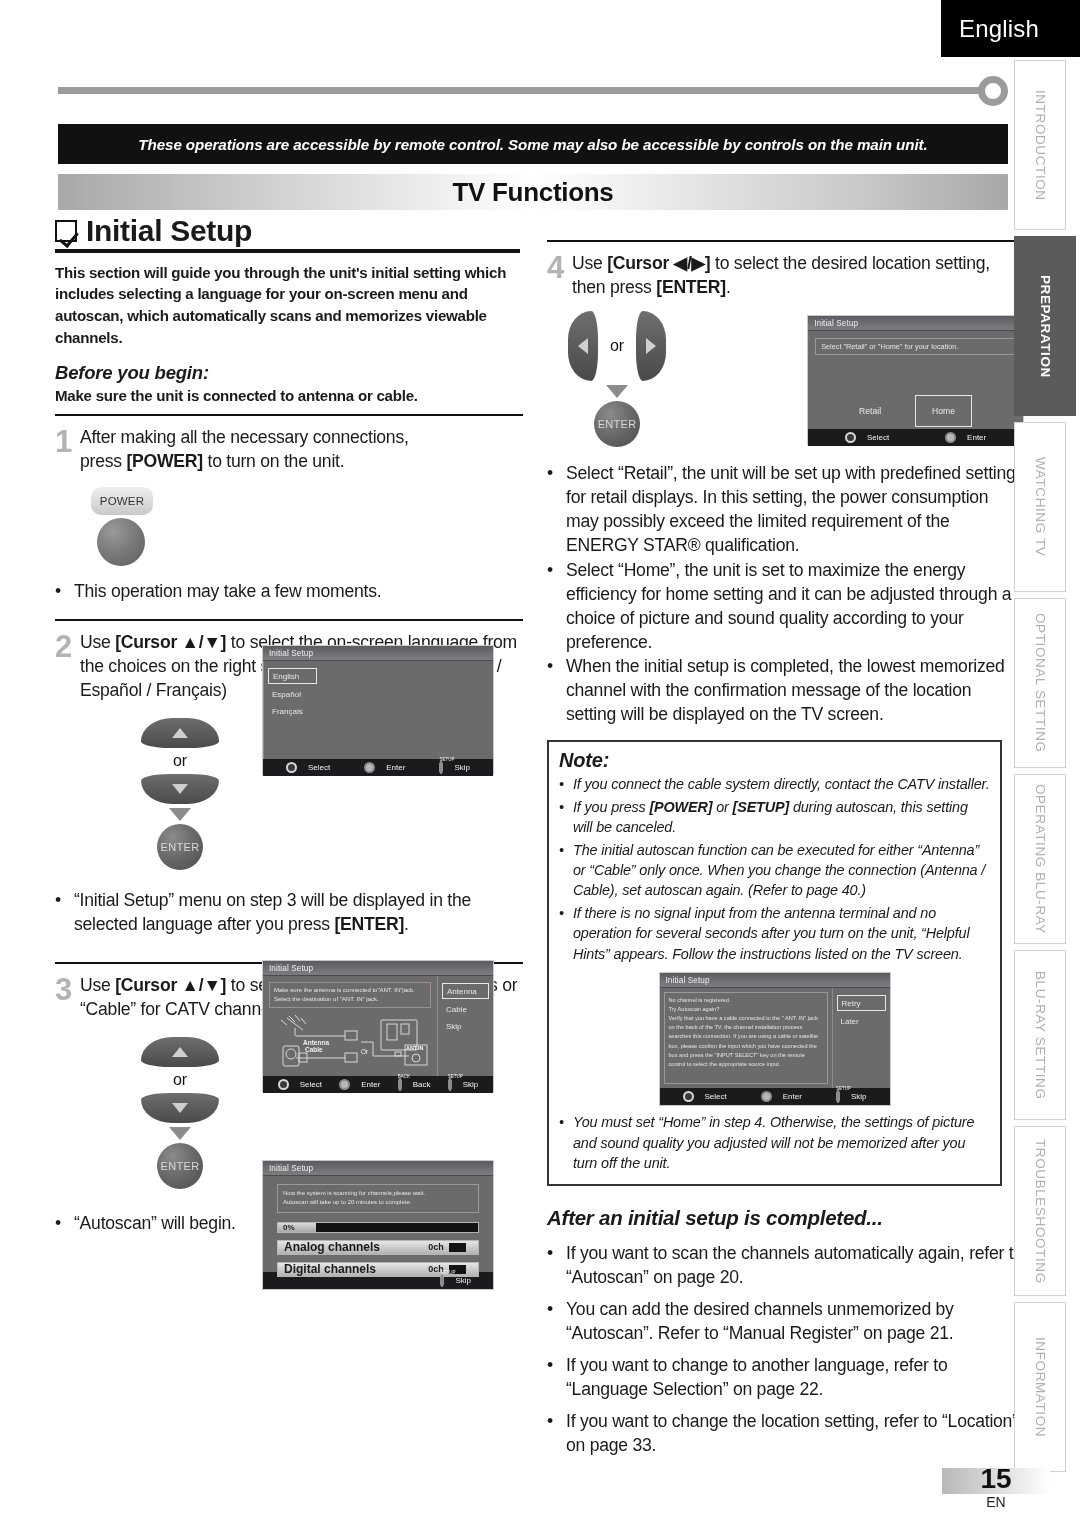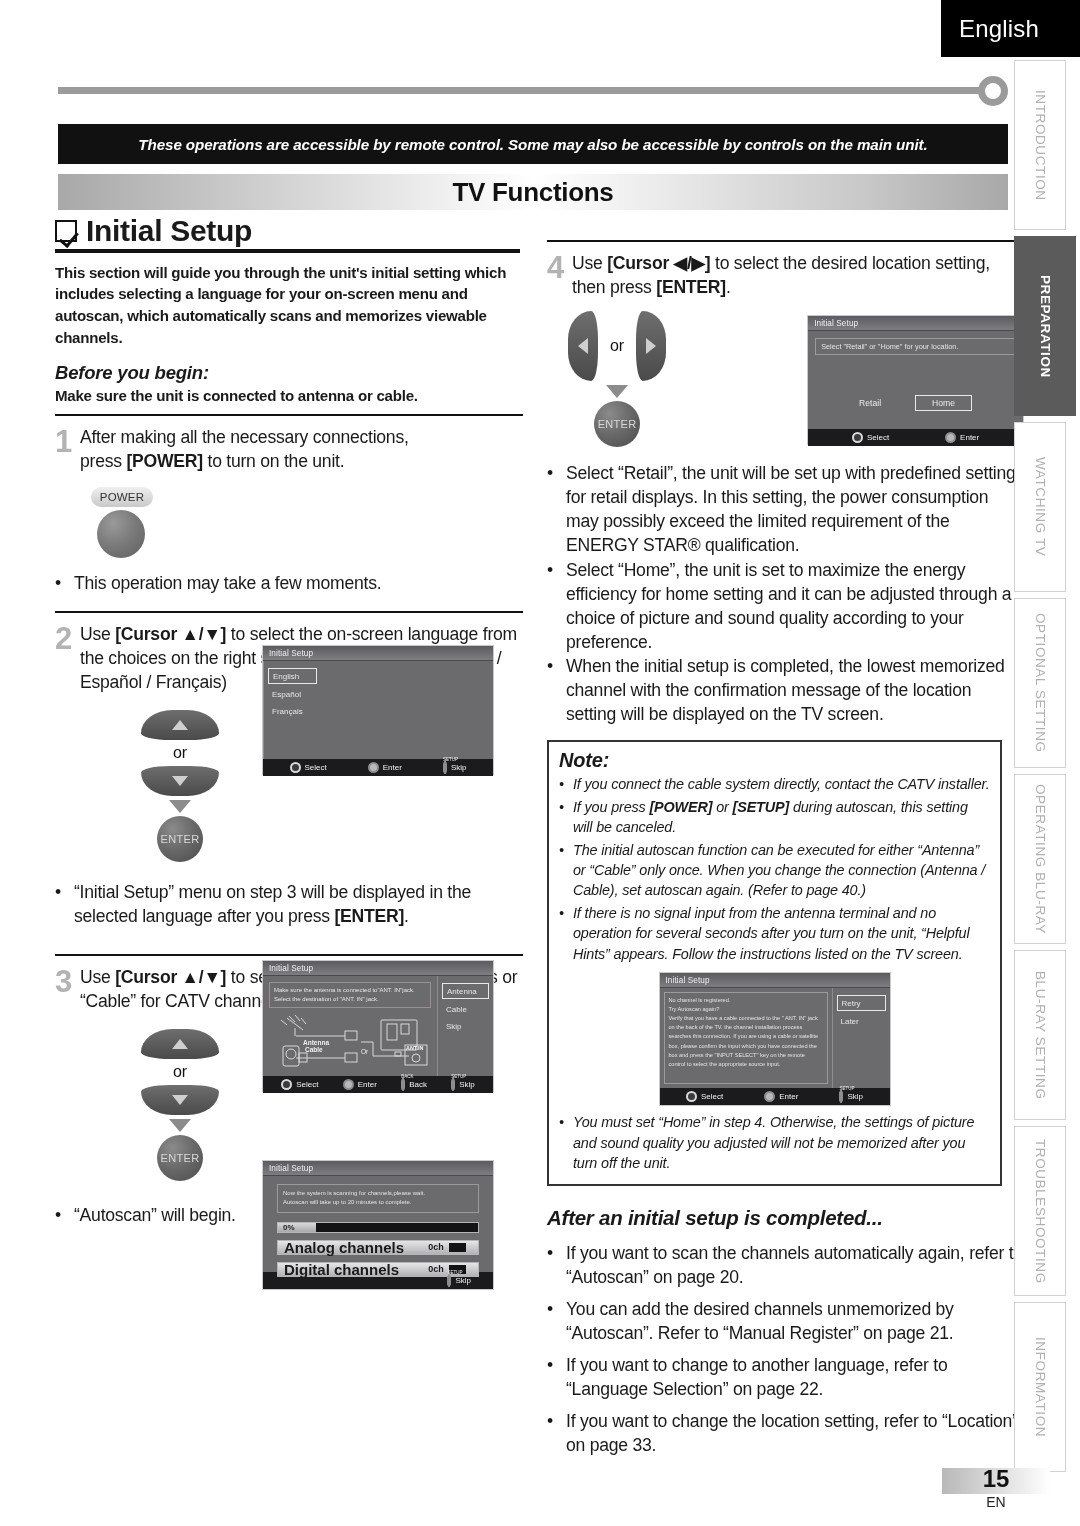--- a/index.html
+++ b/index.html
@@ -91,21 +91,21 @@
 
   .bullets { margin-top: 13px; }
   .bullet { display: flex; font-size: 17.6px; line-height: 1.37; letter-spacing: -0.25px; margin-bottom: 2px; }
   .bullet .dot { width: 19px; flex: none; text-align: left; }
   .bullet .btxt { flex: 1; }
   .bullet-tight { margin-bottom: 0; }
 
   
   .power-art { margin: 14px 0 0 36px; width: 120px; }
   .power-label {
-    width: 62px; height: 20px; border-radius: 10px;
+    width: 62px; height: 28px; border-radius: 10px;
     background: linear-gradient(to bottom,#efefef,#c9c9c9);
     font-size: 11.5px; color: #333; display:flex; align-items:center; justify-content:center;
     letter-spacing:.2px;
   }
   .power-knob {
     width: 48px; height: 48px; border-radius: 50%; margin-left: 6px; margin-top: 3px;
     background: radial-gradient(circle at 34% 28%, #9a9a9a 0%, #7b7b7b 45%, #5e5e5e 100%);
   }
 
   
@@ -153,21 +153,21 @@
   .osd-main { flex:1; padding: 6px 6px 4px 6px; }
   .osd-side { width: 58px; border-left: 1px solid #8b8b90; padding-top: 7px; }
   .osd-opt { font-size: 8px; color:#e6e6e8; padding: 2.5px 4px; margin: 0 4px 3px 4px; }
   .osd-opt.sel { border: 1.2px solid #e8e8ea; background:#6b6b6e; }
   .osd-line { font-size: 7.2px; color:#e4e4e6; padding: 3px 2px; }
   .osd-sep { border-bottom: 1px solid #8d8083; margin: 0 2px; }
   .osd-foot {
     background:#1b1b1d; height: 17px; display:flex; align-items:center;
     justify-content: space-around; padding: 0 6px;
   }
-  .osd-key { display:flex; align-items:center; gap:4px; font-size:8px; color:#f2f2f4; }
+  .osd-key { display:flex; align-items:center; gap:11px; font-size:8px; color:#f2f2f4; }
   .kcirc { width:11px;height:11px;border-radius:50%; border:2px solid #d8d8da; background:#3a3a3c; }
   .kcirc.filled { background:#b9b9bc; border-color:#8d8d90; }
   .kcirc.small { width:9px;height:9px;}
   .klbl { font-size:4.5px; color:#f2f2f4; position:relative; top:-4px; }
 
   
   .osd2 { position:absolute; left: 262px; top: 645px; width: 232px; height: 130px; }
   .osd2 .osd-main { padding-top: 8px; }
   .osd2 .osd-body { height: 98px; }
 
@@ -180,32 +180,32 @@
   .diagram { position:relative; height: 62px; margin-top:4px; }
 
   
   .osd4 { position:absolute; left: 262px; top: 1160px; width: 232px; height: 130px; }
   .osd4 .osd-body { height: 96px; flex-direction:column; padding: 8px 14px 0 14px; }
   .scan-note { border:1px solid #9a9a9e; padding:4px 5px; font-size:6px; line-height:1.55; color:#e4e4e6; }
   .prog-wrap { display:flex; margin-top:9px; border:1px solid #b5b5b8; height:14px; }
   .prog-lbl { width:38px; background: linear-gradient(to bottom,#d8d8da,#a9a9ad); color:#222; font-size:8px; font-weight:bold; display:flex; align-items:center; padding-left:5px;}
   .prog-bar { flex:1; background:#131315; }
   .chan-row { display:flex; margin-top:7px; border:1px solid #b5b5b8; height:15px; align-items:stretch; }
-  .chan-name { flex:1; background: linear-gradient(to bottom,#e6e6e8,#b2b2b6); color:#1a1a1a; font-size:15px; font-weight:bold; display:flex; align-items:center; padding-left:6px; }
+  .chan-name { flex:1; background: linear-gradient(to bottom,#e6e6e8,#b2b2b6); color:#1a1a1a; font-size:12px; font-weight:bold; display:flex; align-items:center; padding-left:6px; }
   .chan-val { width:62px; background: linear-gradient(to bottom,#e6e6e8,#b2b2b6); color:#1a1a1a; font-size:9px; font-weight:bold; display:flex; align-items:center; justify-content:center; gap:5px;}
   .chan-sq { width:17px;height:9px;background:#131315; }
   .osd4 .osd-foot { justify-content: flex-end; padding-right: 22px; }
 
   
   .osd-loc { width: 232px; height: 130px; margin-left: 120px; margin-top: 4px; }
   .osd-loc .osd-body { height: 98px; flex-direction:column; padding: 7px 7px 0 7px; }
   .loc-note { border:1px solid #9a9a9e; padding:3px 5px; font-size:7.3px; color:#e4e4e6; background:#6b6b6e;}
   .loc-choices { display:flex; justify-content:center; gap:34px; margin-top:40px; align-items:center; }
   .loc-opt { font-size:8.6px; color:#eaeaec; }
-  .loc-opt.sel { border:1.2px solid #e8e8ea; padding:2px 16px; }
+  .loc-opt.sel { border:1.2px solid #e8e8ea; padding:10px 16px; }
   .osd-loc .osd-foot { justify-content:center; gap:56px; }
 
   
   .notebox {
     border: 2.2px solid #333; margin-top: 14px; padding: 7px 10px 10px 10px; width: 455px;
   }
   .note-head { font-size: 20px; font-weight: bold; font-style: italic; letter-spacing:-0.2px; }
   .note-li { display:flex; font-size:14.4px; font-style:italic; line-height:1.42; letter-spacing:-0.15px; margin-top:2px;}
   .note-li .dot { width:14px; flex:none; }
   .note-li b { font-weight:bold; }
@@ -234,21 +234,21 @@
   }
   .tab.active { background:#5b5b5b; border-color:#5b5b5b; width: 62px; left:0; }
   .tab.active span { color:#fff; font-weight:bold; }
 
   
   .pagenum {
     position:absolute; left: 942px; top: 1468px; width: 108px; height: 26px;
     background: linear-gradient(to right,#b8b8b8,#ffffff);
     display:flex; align-items:center; justify-content:center;
   }
-  .pagenum span { font-size:24px; font-weight:bold; color:#111; position:relative; top:-2px; }
+  .pagenum span { font-size:28px; font-weight:bold; color:#111; position:relative; top:-2px; }
   .pagelang {
     position:absolute; left: 942px; top: 1494px; width: 108px;
     text-align:center; font-size:14px; color:#222;
   }
 </style>
 </head>
 <body>
 
 <div class="page">
 

